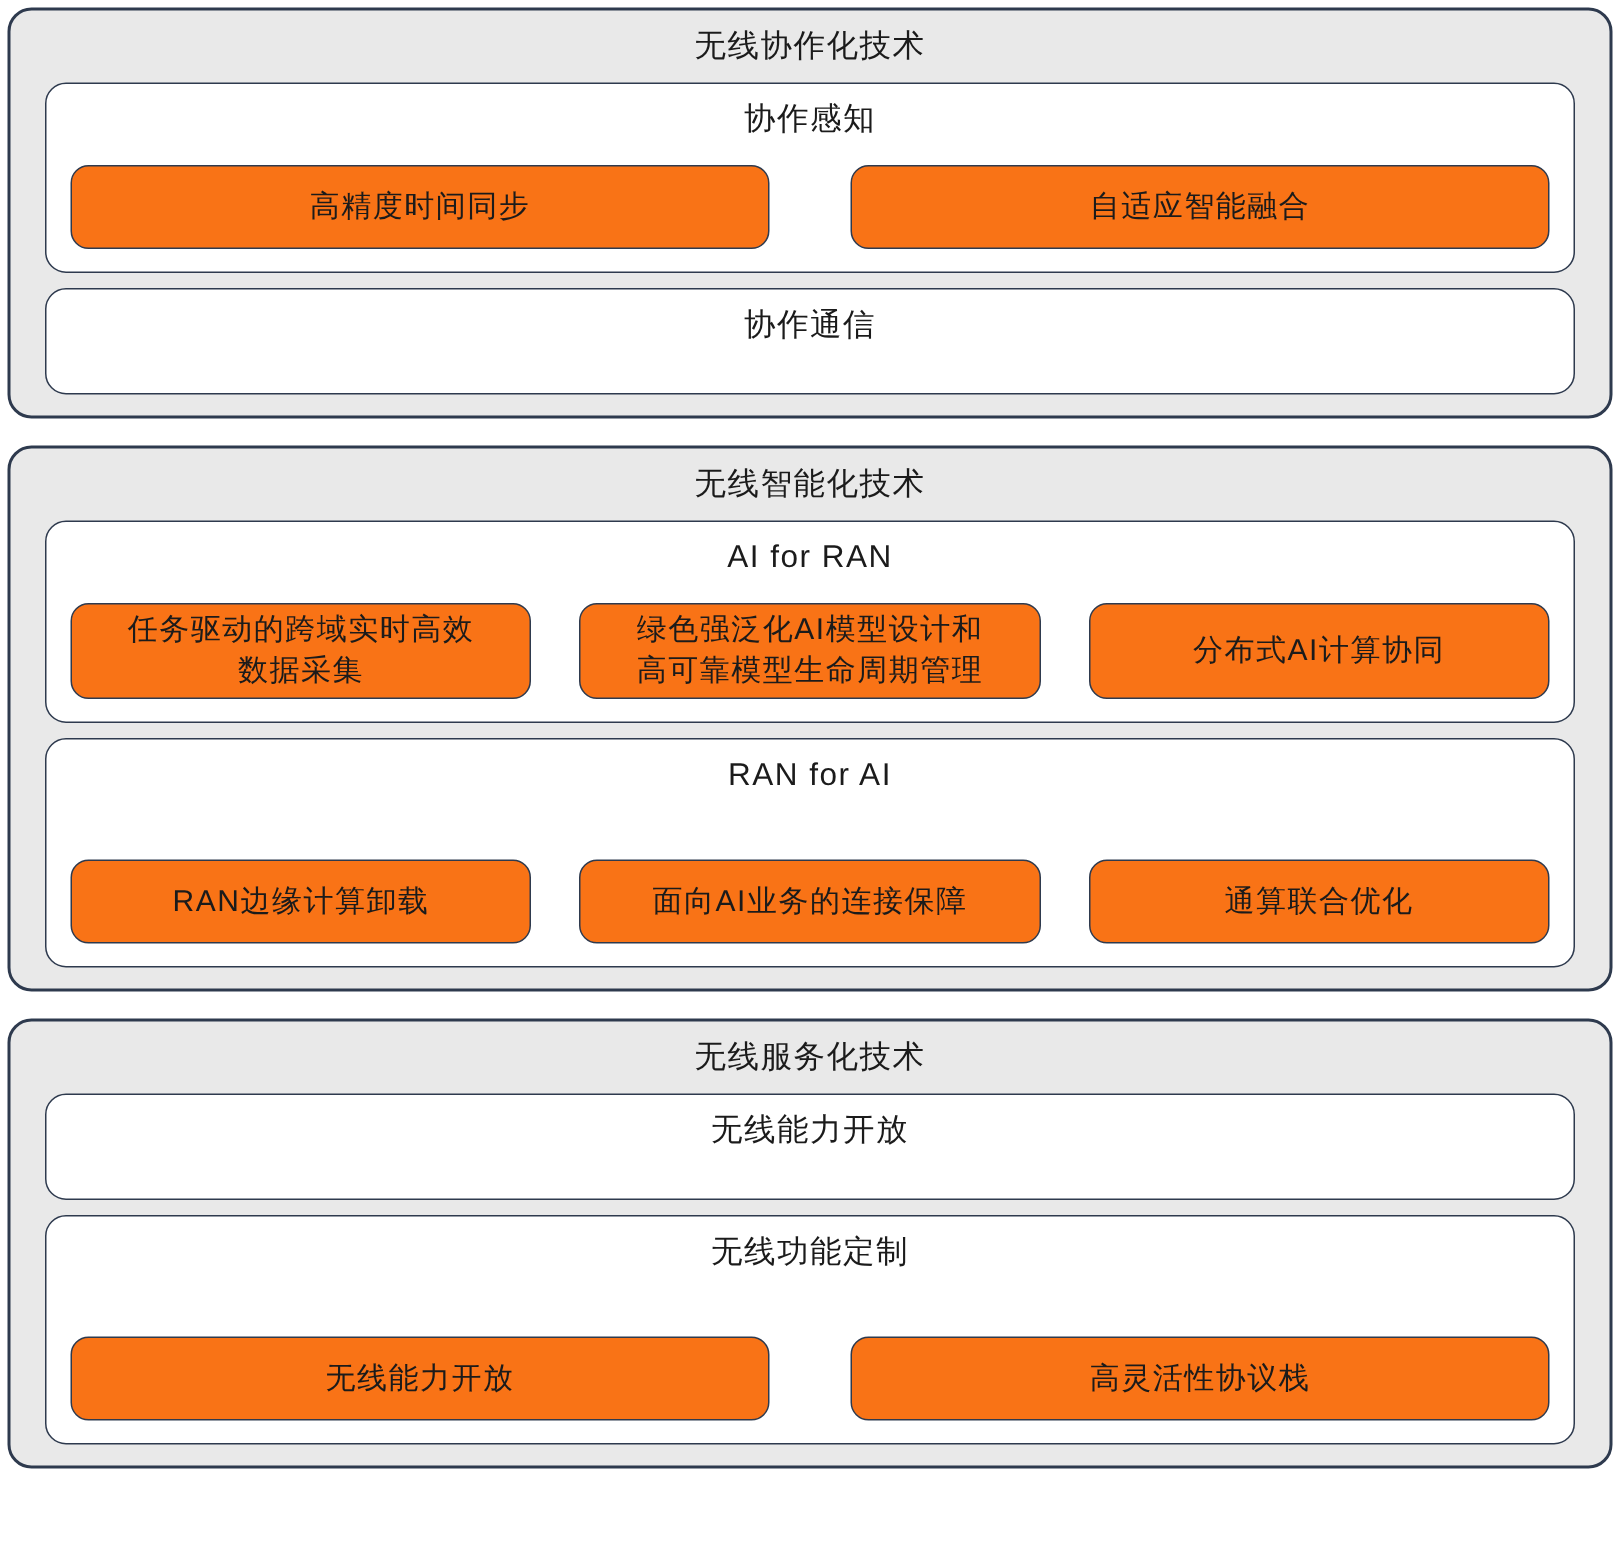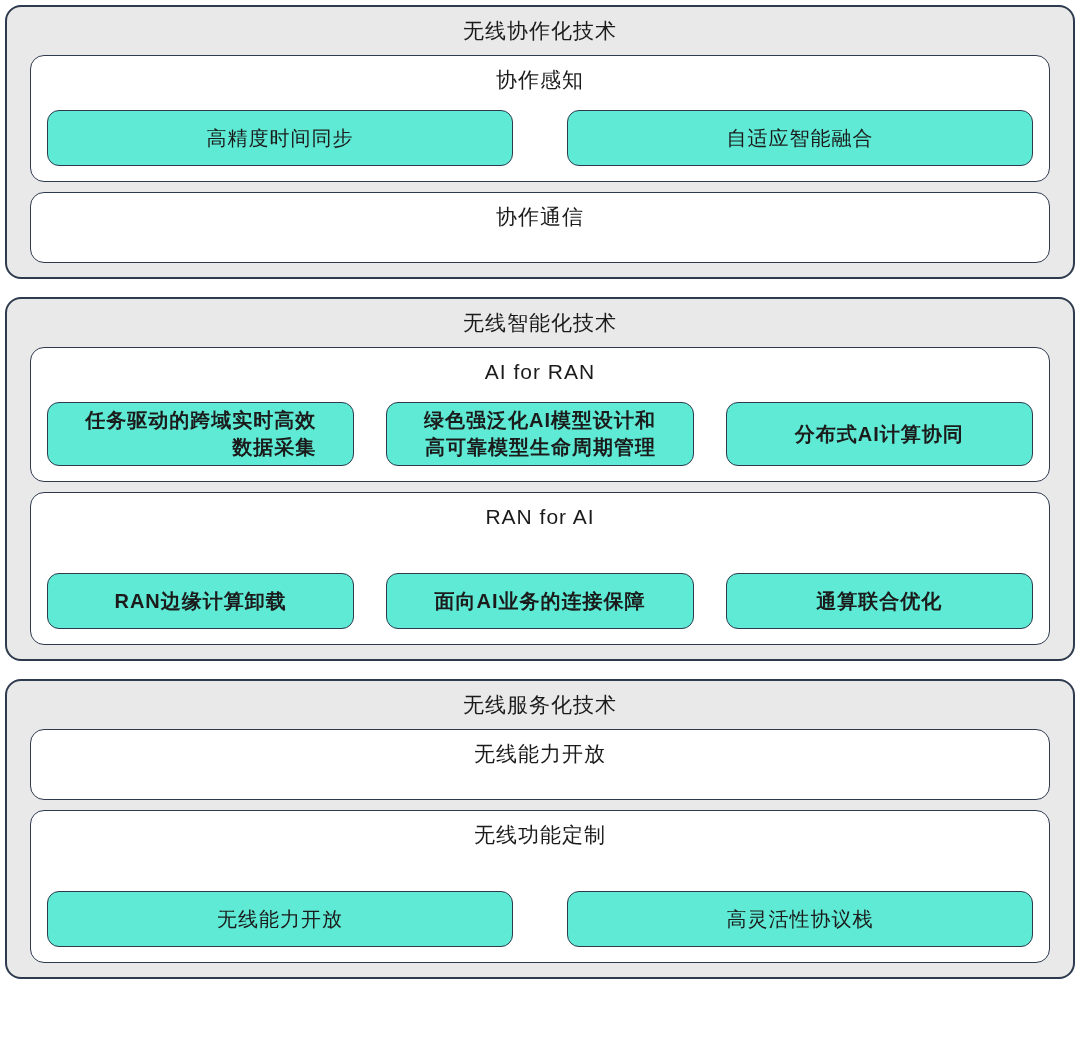--- a/index.html
+++ b/index.html
@@ -51,31 +51,31 @@
     margin-bottom: 15px;
     letter-spacing: 1px;
   }
   .row {
     display: flex;
     align-items: stretch;
     flex: 1;
   }
   .row-1 { gap: 0; }
   .row-2 { gap: 54px; }
-  .row-3 { gap: 32px; font-weight: bold; }
+  .row-3 { gap: 32px; }
   .box {
     flex: 1;
-    background: #5eead4;
+    background: #f97316;
     border: 1.5px solid #2e3a4e;
     border-radius: 12px;
     min-height: 56px;
     display: flex;
     align-items: center;
     justify-content: center;
-    text-align: right;
+    text-align: center;
     font-size: 20px;
     line-height: 27px;
     white-space: pre-line;
     letter-spacing: 1px;
     padding: 4px 12px;
   }
 </style>
 </head>
 <body>
 

